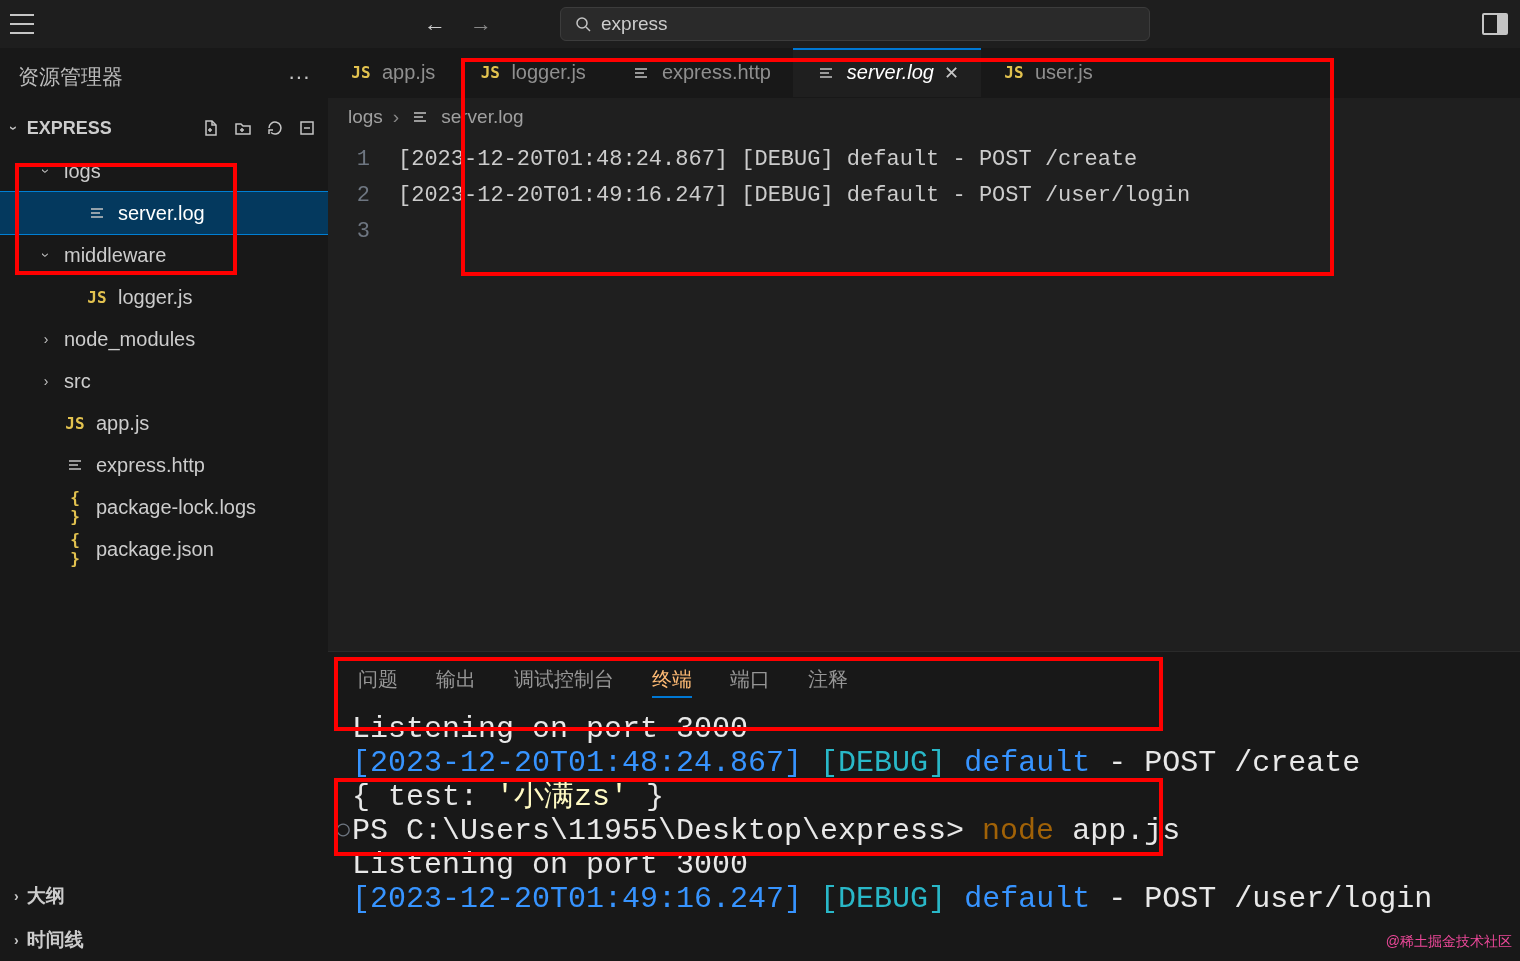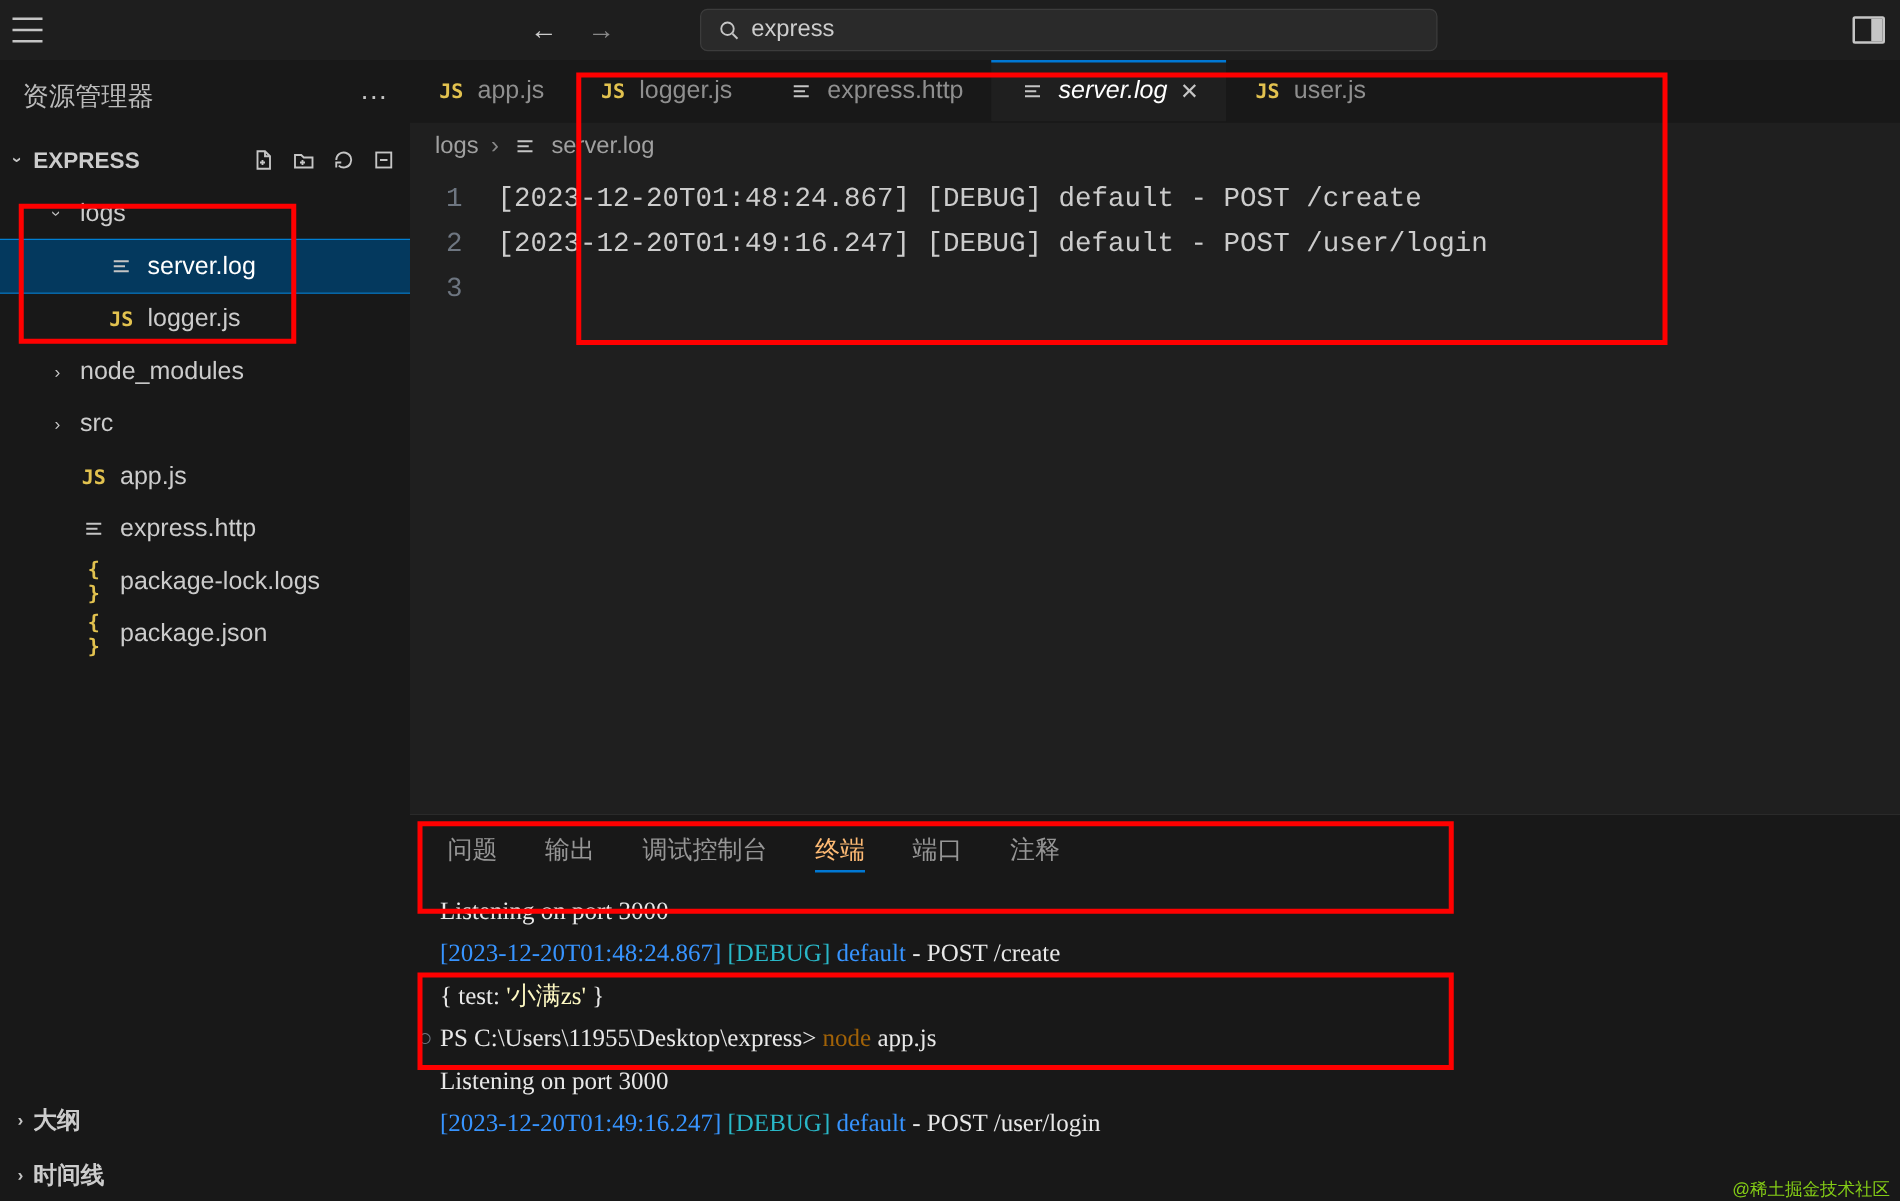--- a/index.html
+++ b/index.html
@@ -109,31 +109,31 @@
   .gutter { width:70px; text-align:right; color:#6e7681; padding-right:28px; user-select:none;}
   .code-lines { color:#cccccc; white-space:pre; }
 
   
   .panel { height:310px; background:#181818; display:flex; flex-direction:column; border-top:1px solid #2a2a2a;}
   .panel-tabs { height:54px; display:flex; align-items:flex-start; gap:38px; padding-left:30px; font-size:20px; color:#969696;}
   .ptab { height:100%; display:flex; align-items:center; position:relative;}
   .ptab.active { color:#fdba74; }
   .ptab.active::after { content:""; position:absolute; left:0; right:0; bottom:8px; height:2px; background:#0078d4;}
   .term {
-    flex:1; padding:6px 0 0 24px; font-family: Liberation Serif, serif;
-    font-size:20px; line-height:34px; color:#cccccc; position:relative; white-space:pre;
+    flex:1; padding:6px 0 0 24px; font-family: Liberation Mono, monospace;
+    font-size:30px; line-height:34px; color:#cccccc; position:relative; white-space:pre;
   }
   .c-blue { color:#3794ff; } 
   .c-cyan { color:#29b8c8; }
   .c-white{ color:#e8e8e8; }
   .c-yellow{ color:#a16207; }
   .c-green { color:#fef9c3; }
   .prompt-dot { position:absolute; left:6px; color:#6e7681;}
 
-  .watermark { position:absolute; right:8px; bottom:0; font-size:14px; color:#84cc16; z-index:60;}
+  .watermark { position:absolute; right:8px; bottom:10px; font-size:14px; color:#ec4899; z-index:60;}
 
   
   svg { display:block; }
 </style>
 </head>
 <body>
 
 <div class="titlebar">
   <div class="menu-icon">
       <div></div>
@@ -205,20 +205,24 @@
           <span class="tw"></span>
           <span class="ico log">
             <svg width="16" height="16" viewBox="0 0 16 16" fill="none" stroke="#c5c5c5" stroke-width="1.5">
               <line x1="2" y1="4" x2="14" y2="4"></line>
               <line x1="2" y1="8" x2="11" y2="8"></line>
               <line x1="2" y1="12" x2="14" y2="12"></line>
             </svg>
           </span>
           <span>server.log</span>
         </div>
+        <div class="tree-item">
+          <span class="tw down">›</span>
+          <span>middleware</span>
+        </div>
         <div class="tree-item depth1">
           <span class="tw"></span>
           <span class="ico js">JS</span>
           <span>logger.js</span>
         </div>
         <div class="tree-item">
           <span class="tw">›</span>
           <span>node_modules</span>
         </div>
         <div class="tree-item">

